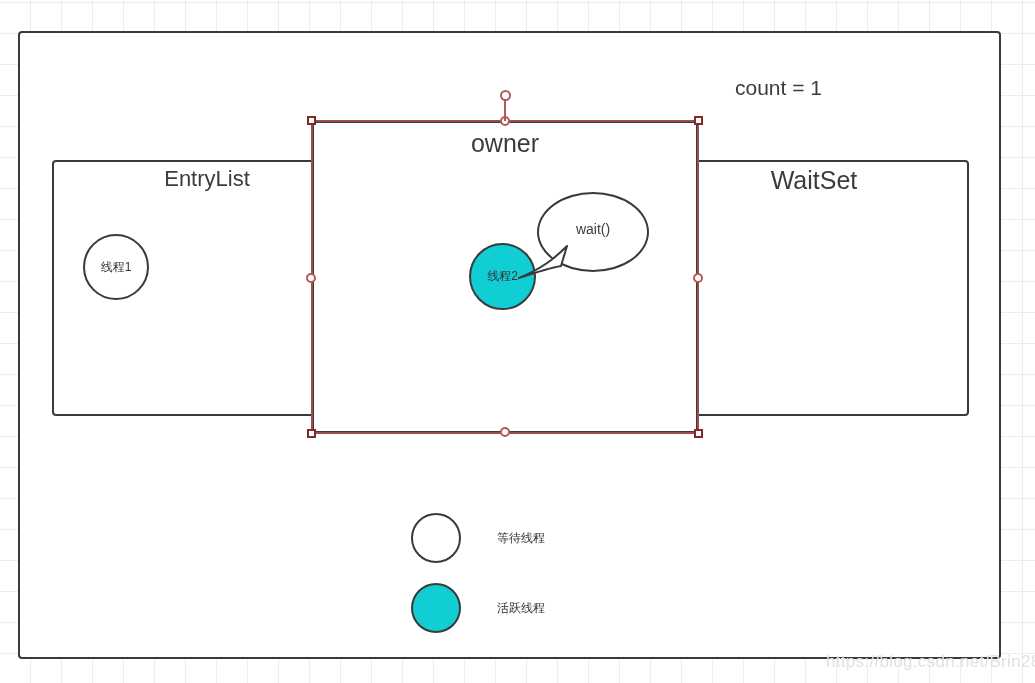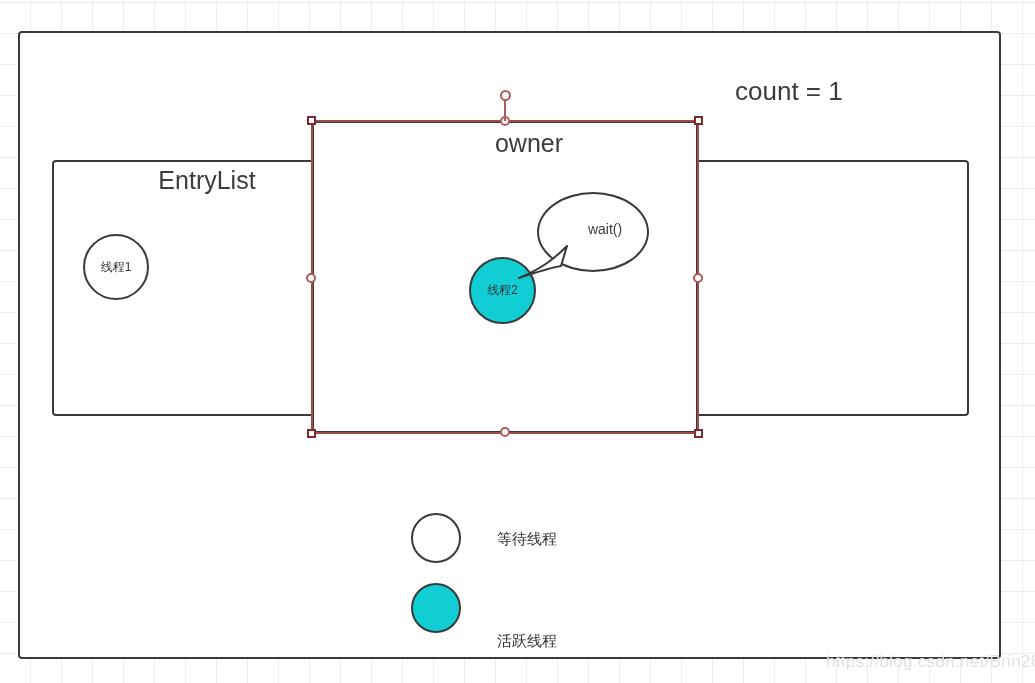--- a/index.html
+++ b/index.html
@@ -61,82 +61,81 @@
     z-index: 6;
   }
   #monitor-title {
     left: 0; top: 36px; width: 1019px;
     text-align: center;
     font-size: 31px;
     letter-spacing: 0.2px;
   }
   #count-label {
     left: 735px; top: 76px;
-    font-size: 26px;
+    font-size: 21px;
     z-index: 3;
   }
   #entrylist-title {
     left: 52px; top: 166px; width: 310px;
     text-align: center;
+    font-size: 22px;
+    z-index: 3;
+  }
+  #waitset-title {
+    left: 660px; top: 166px; width: 308px;
+    text-align: center;
     font-size: 25px;
     z-index: 3;
   }
-  #waitset-title {
-    left: 660px; top: 166px; width: 308px;
-    text-align: center;
-    font-size: 25px;
-    z-index: 3;
-  }
   #owner-title {
     left: 312px; top: 129px; width: 386px;
     text-align: center;
     font-size: 25px;
     z-index: 6;
-    padding-left: 24px;
   }
 
   
   .thread {
     position: absolute;
     box-sizing: border-box;
     border: 2px solid #3a3a3a;
     border-radius: 50%;
     display: flex;
     align-items: center;
     justify-content: center;
     font-size: 12px;
     color: #333;
     z-index: 7;
   }
   .thread.waiting { background: #ffffff; align-items: center; }
   .thread.active  { background: #11cdd4; }
 
   #thread1 { left: 83px;  top: 234px; width: 66px; height: 66px; }
   #thread3 { left: 148px; top: 317px; width: 66px; height: 66px; }
-  #thread2 { left: 469px; top: 257px; width: 67px; height: 67px; z-index: 8; }
+  #thread2 { left: 469px; top: 243px; width: 67px; height: 67px; z-index: 8; }
 
   
   #wait-bubble {
     position: absolute;
     left: 537px; top: 192px;
     width: 112px; height: 80px;
     z-index: 8;
   }
   #wait-bubble-ellipse {
     position: absolute;
     left: 0; top: 0;
     width: 112px; height: 80px;
     box-sizing: border-box;
     border: 2px solid #3a3a3a;
     border-radius: 50%;
     background: #ffffff;
   }
   #wait-bubble-text {
     position: absolute;
-    left: 12px; top: 29px; width: 112px;
+    left: 0; top: 29px; width: 112px;
     text-align: center;
     font-size: 14px;
     color: #3c3c3c;
   }
   #wait-bubble-tail {
     position: absolute;
     left: -22px; top: 50px;
     width: 54px; height: 38px;
     overflow: visible;
   }
@@ -205,26 +204,26 @@
     position: absolute;
     box-sizing: border-box;
     width: 50px; height: 50px;
     border: 2px solid #3a3a3a;
     border-radius: 50%;
   }
   #legend-swatch-0 { left: 411px; top: 513px; background: #ffffff; }
   #legend-swatch-1 { left: 411px; top: 583px; background: #11cdd4; }
   .legend-text {
     position: absolute;
-    font-size: 15px;
+    font-size: 12px;
     color: #333333;
     white-space: nowrap;
   }
   #legend-text-0 { left: 497px; top: 530px; }
-  #legend-text-1 { left: 497px; top: 632px; font-family: Liberation Mono, monospace; }
+  #legend-text-1 { left: 497px; top: 600px; font-family: Liberation Mono, monospace; }
 
   
   #watermark {
     position: absolute;
     left: 826px; top: 652px;
     font-size: 17px;
     color: #e2e2e2;
     letter-spacing: 0.3px;
     white-space: nowrap;
     z-index: 30;
@@ -235,20 +234,21 @@
 
 <div id="canvas">
 
   <div class="box" id="monitor-box"></div>
   <div class="label" id="count-label">count = 1</div>
 
   <div class="box" id="entrylist-box"></div>
   <div class="label" id="entrylist-title">EntryList</div>
 
   <div class="box" id="waitset-box"></div>
+  <div class="label" id="waitset-title">WaitSet</div>
 
   <div class="box" id="owner-box"></div>
   <div class="label" id="owner-title">owner</div>
 
   <div class="thread waiting" id="thread1">
     <span>线程1</span>
   </div>
   <div class="thread active" id="thread2">
     <span>线程2</span>
   </div>

